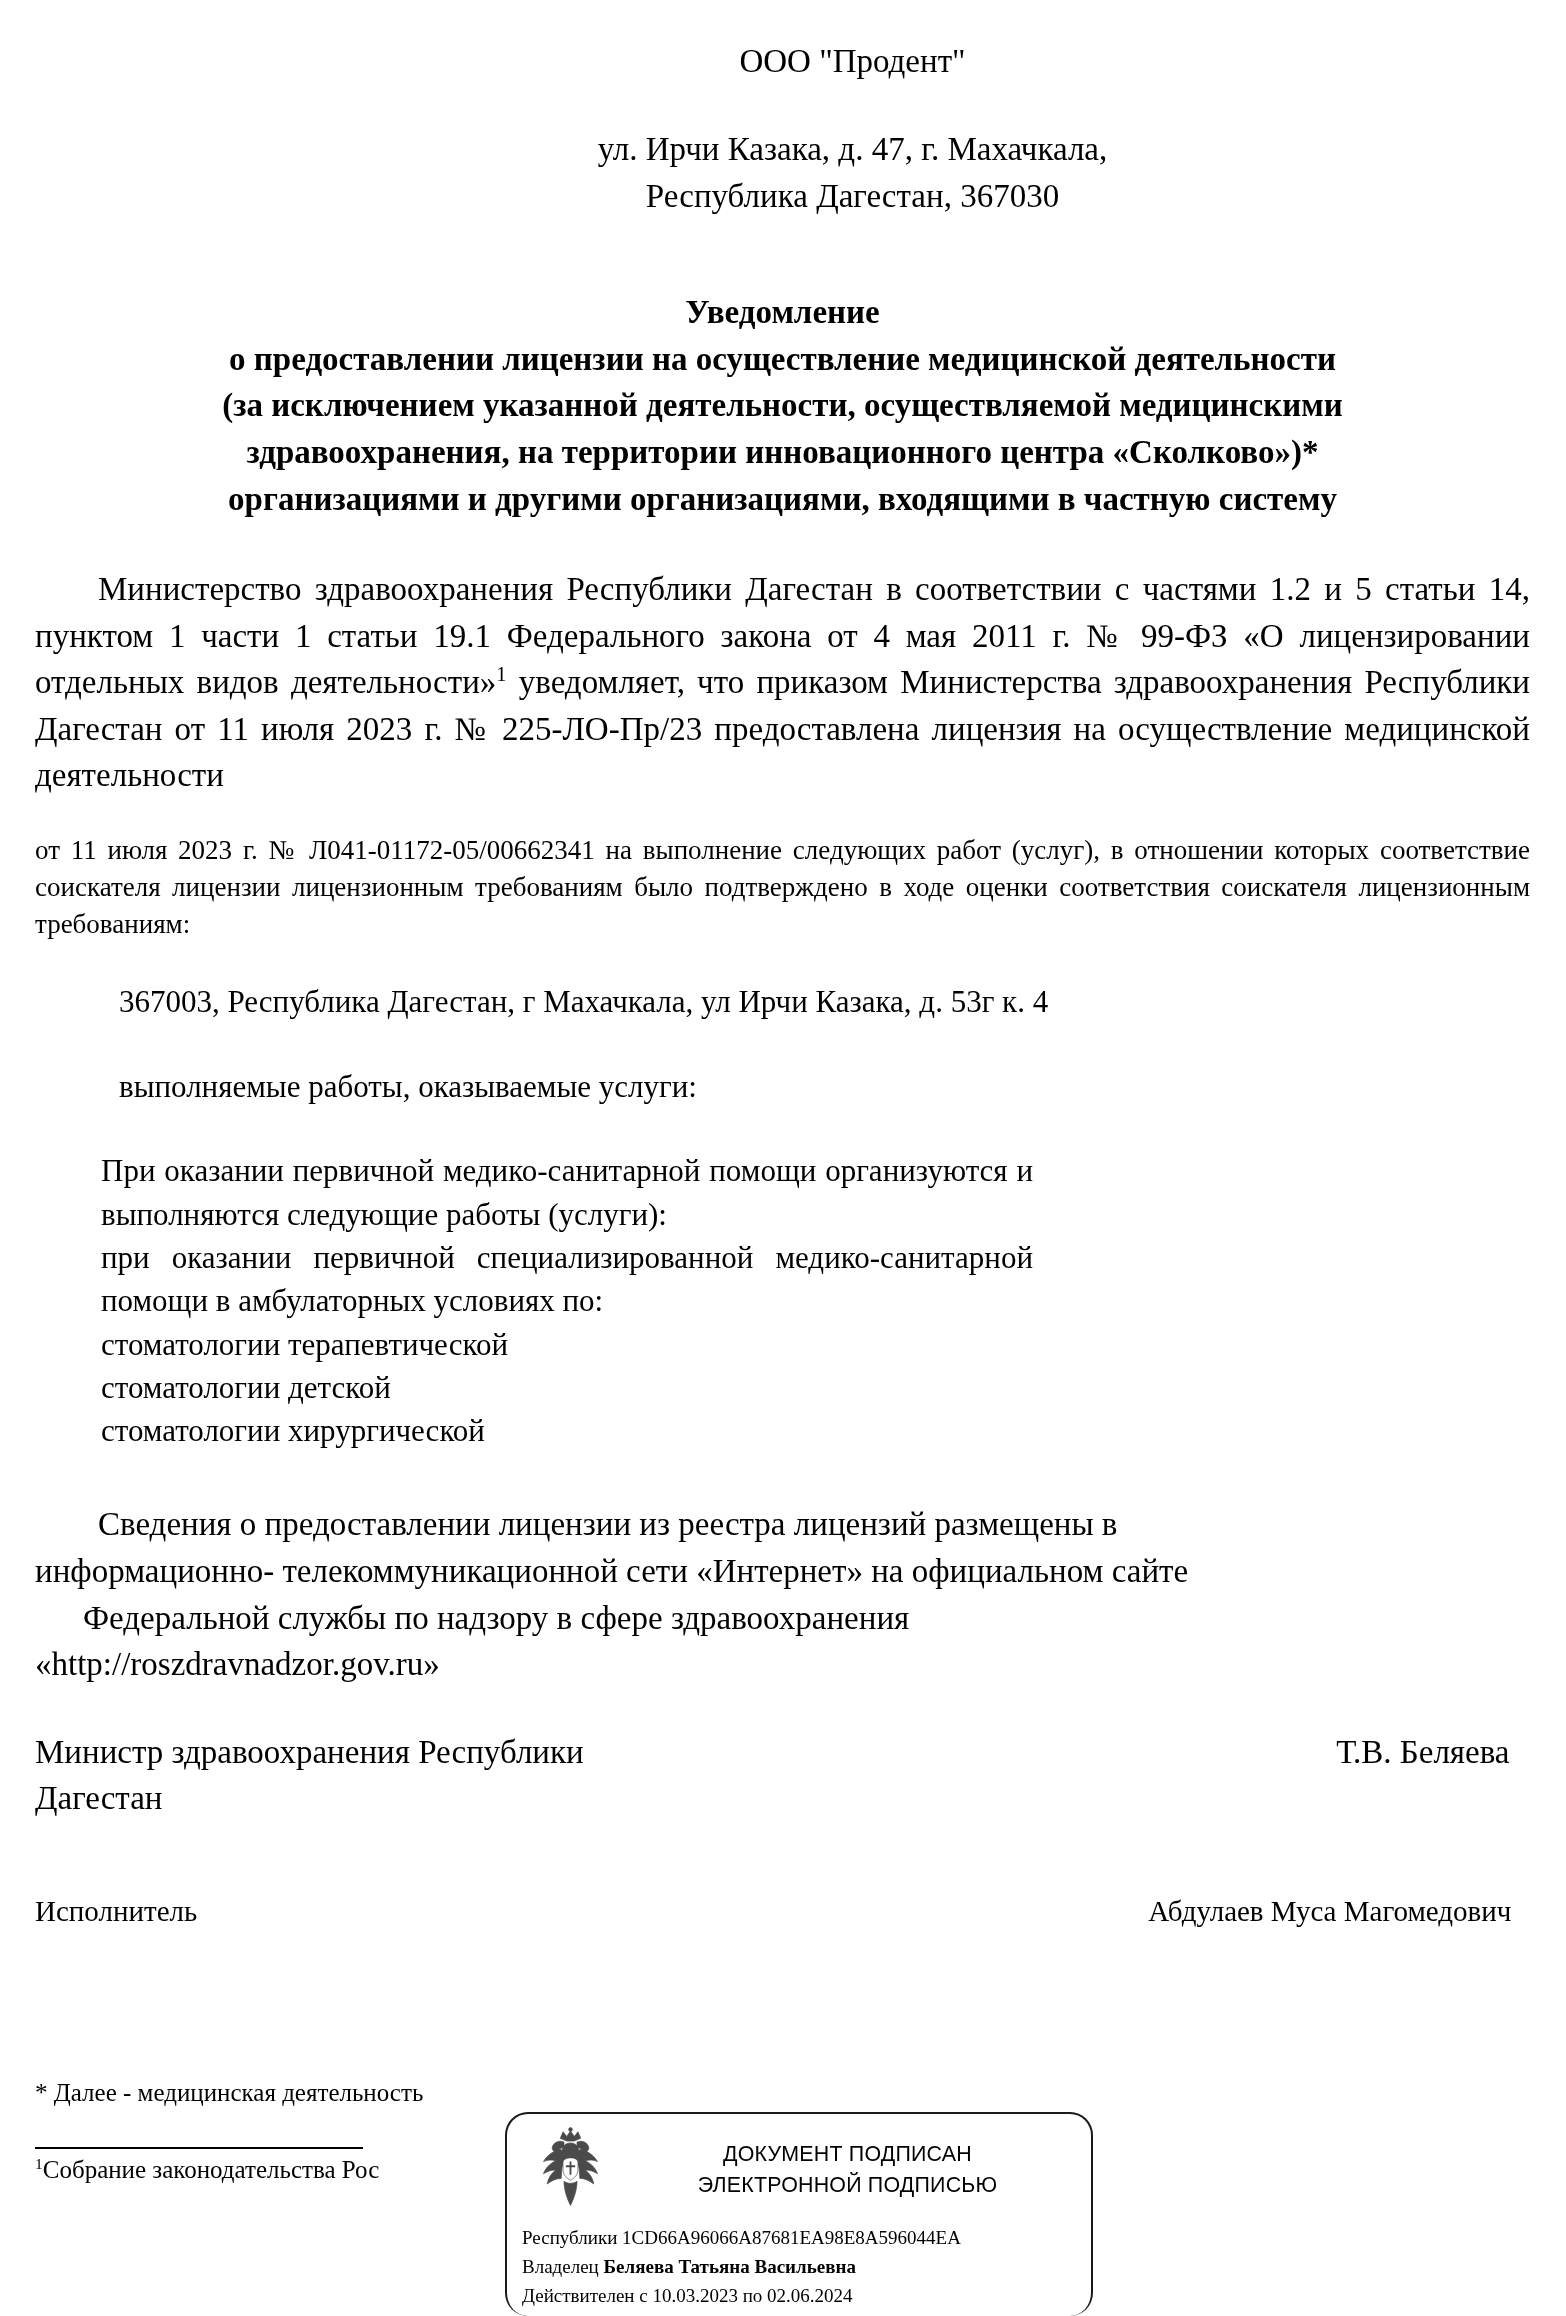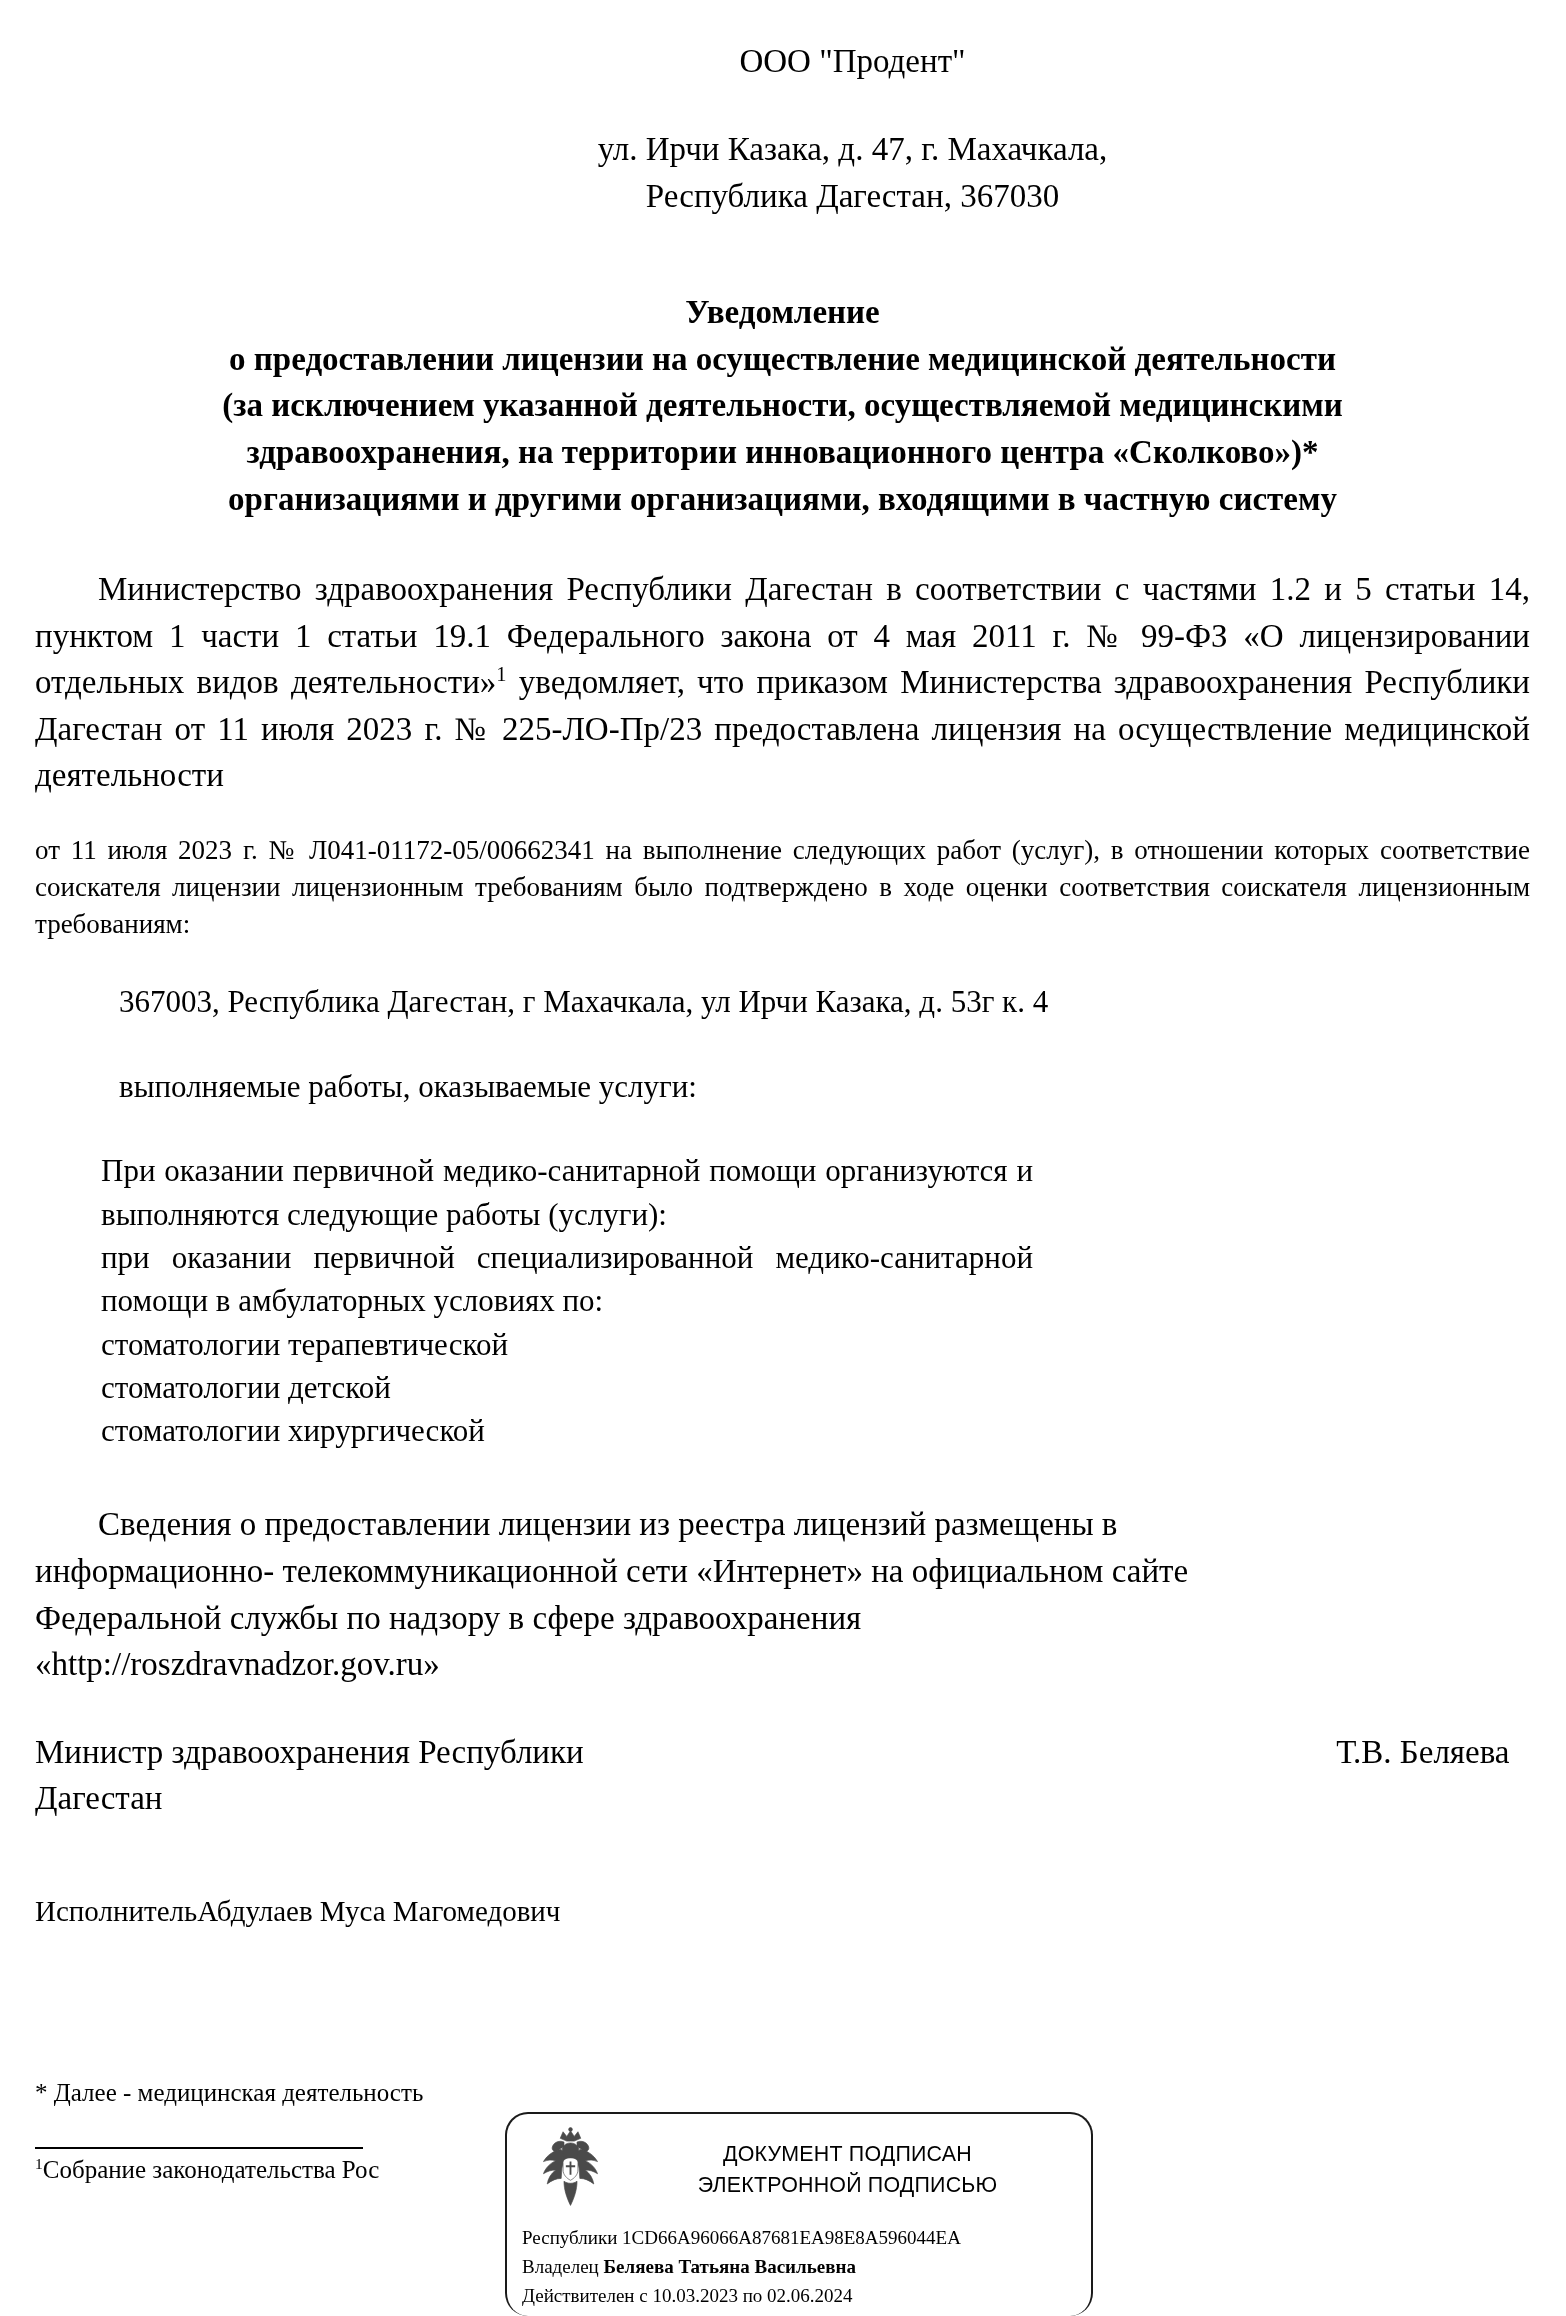--- a/index.html
+++ b/index.html
@@ -130,21 +130,21 @@
     align-items: flex-start;
     font-size: 33px;
     line-height: 1.4;
   }
   .sign-left { width: 746px; }
   .sign-right { text-align: right; padding-right: 20.5px; white-space: nowrap; }
 
   .performer-row {
     margin-top: 69px;
     display: flex;
-    justify-content: flex-start;
+    justify-content: space-between;
     font-size: 29px;
     line-height: 1.4;
   }
   .performer-right { padding-right: 18.6px; white-space: nowrap; }
 
   
   .footnotes {
     position: absolute;
     left: 35px;
     top: 2077px;
@@ -244,21 +244,21 @@
       <div class="just">При оказании первичной медико-санитарной помощи организуются и выполняются следующие работы (услуги):</div>
       <div class="just">при оказании первичной специализированной медико-санитарной помощи в амбулаторных условиях по:</div>
       <div class="plain">стоматологии терапевтической</div>
       <div class="plain">стоматологии детской</div>
       <div class="plain">стоматологии хирургической</div>
     </div>
 
     <div class="registry-para">
       <div style="text-indent:63px; text-align:justify;">Сведения о предоставлении лицензии из реестра лицензий размещены в</div>
       <div class="stretched" style="text-align:justify;">информационно- телекоммуникационной сети «Интернет» на официальном сайте</div>
-      <div class="stretched" style="text-align:justify;">Федеральной службы по надзору в сфере здравоохранения</div>
+      <div class="stretched" style="text-align:justify;margin-left:48px;">Федеральной службы по надзору в сфере здравоохранения</div>
       <div class="url-line">«http://roszdravnadzor.gov.ru»</div>
     </div>
 
     <div class="sign-row">
       <div class="sign-left">
         <div>Министр здравоохранения Республики</div>
         <div>Дагестан</div>
       </div>
       <div class="sign-right">Т.В. Беляева</div>
     </div>

